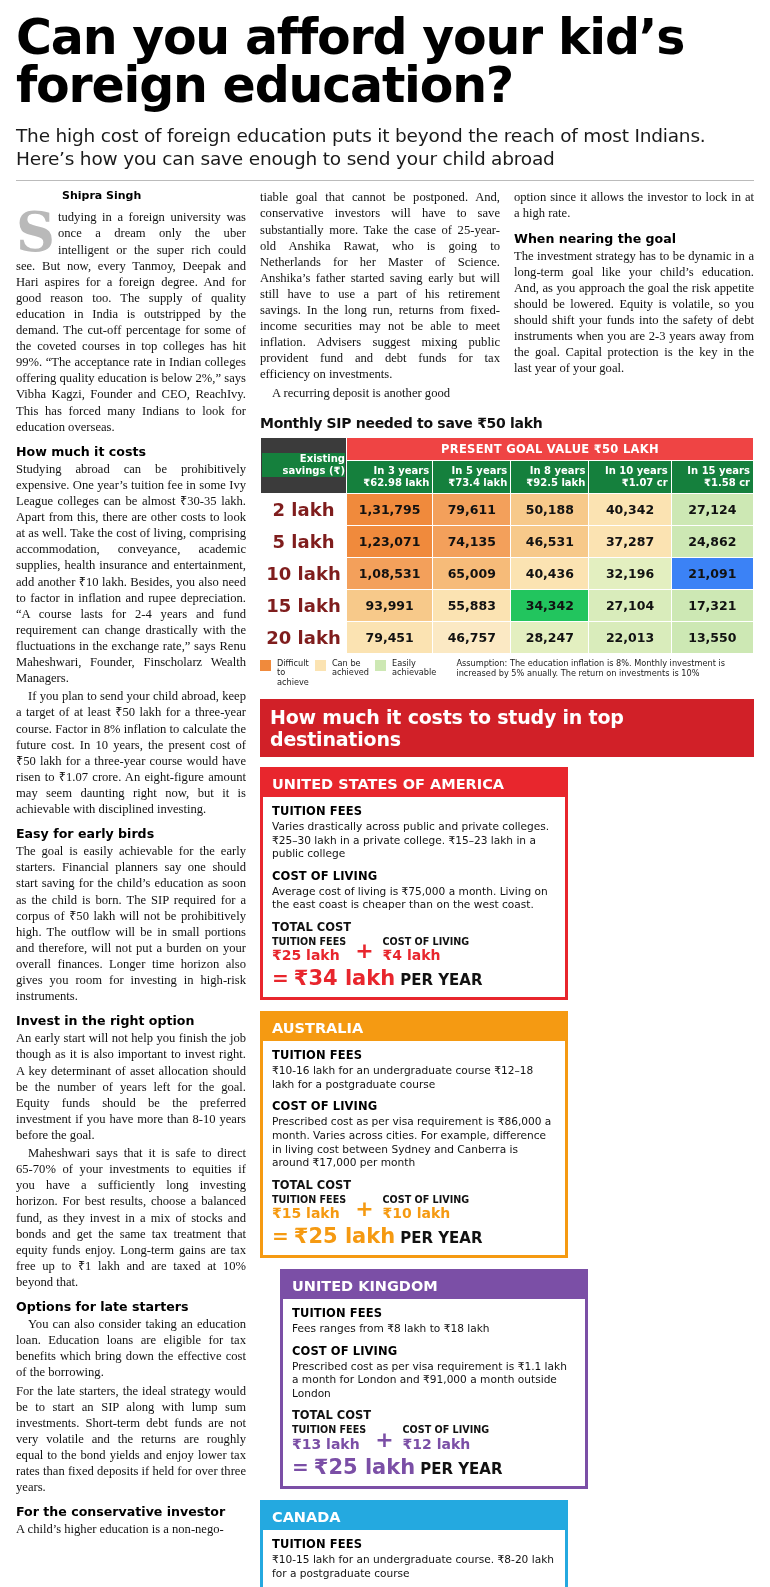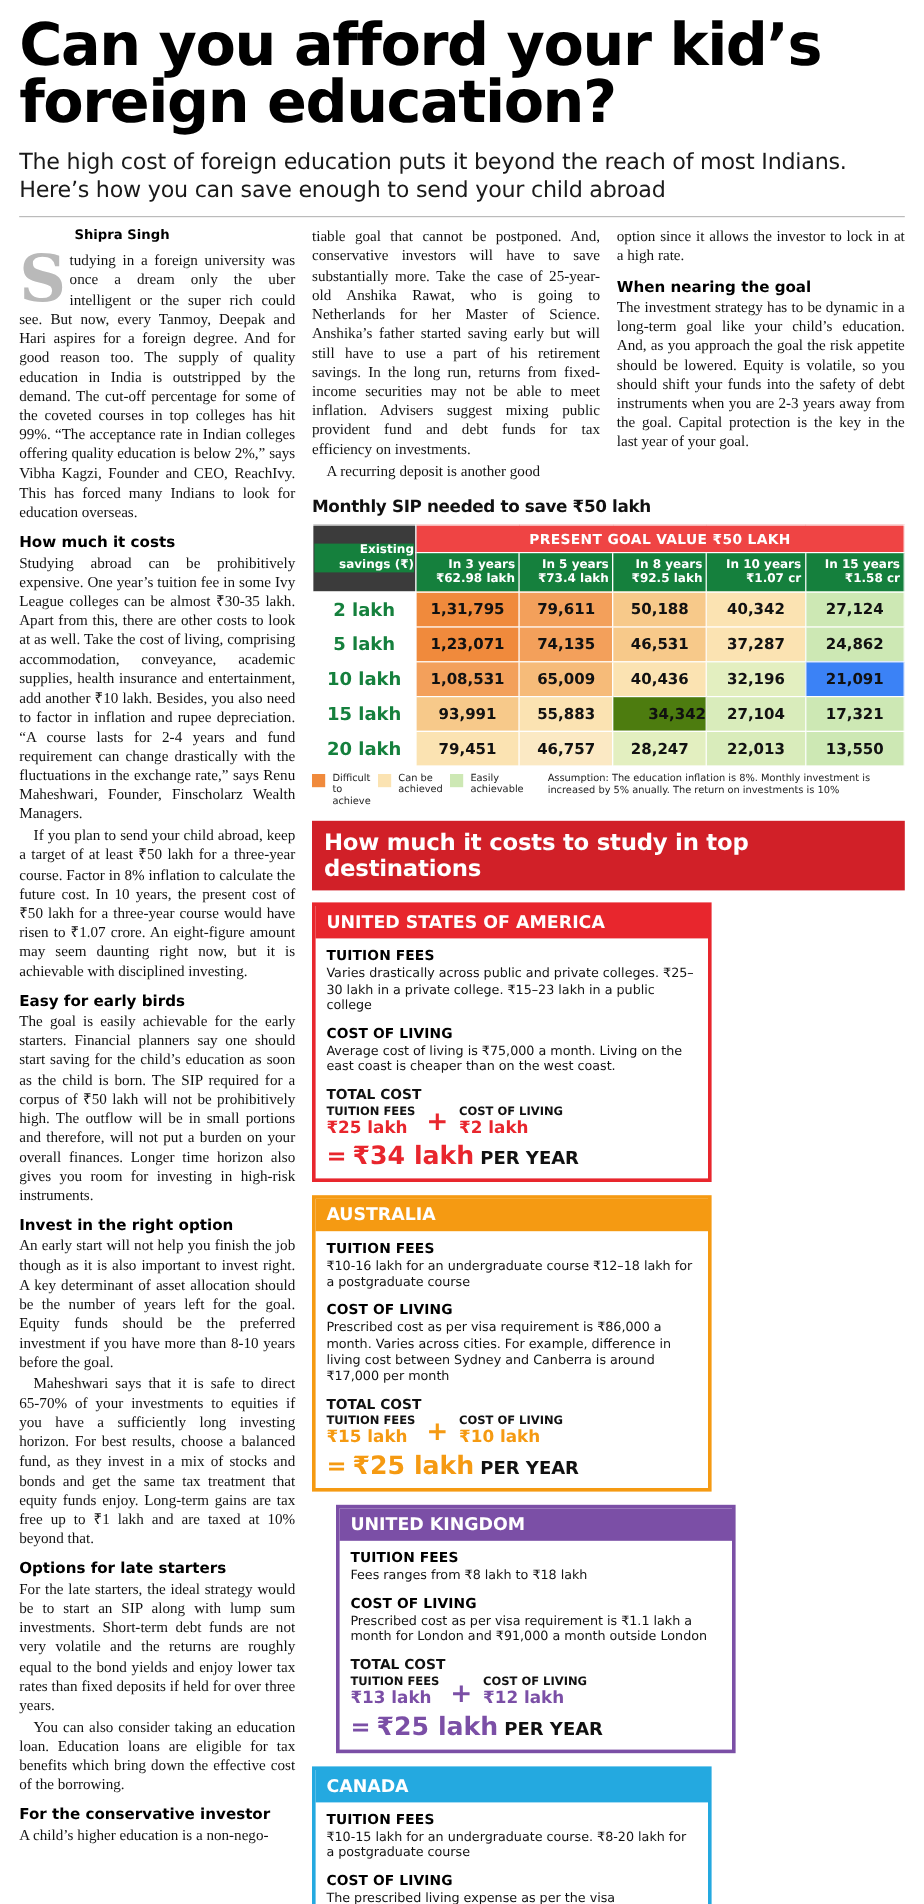--- a/index.html
+++ b/index.html
@@ -86,38 +86,38 @@
     background: #ef4444; color: #fff; font-size: 11.5px; font-weight: bold;
     text-align: center; padding: 4px 0; letter-spacing: .3px;
   }
   .sip-head-blank { background: #3b3b3b; }
   .sip-subhead {
     background: #15803d; color: #fff; font-size: 10px; font-weight: bold;
     text-align: right; padding: 4px 3px; line-height: 1.2;
   }
   .sip-subhead .muted { font-weight: bold; display: block; }
   td.rowlabel {
-    background: #ffffff; font-weight: bold; font-size: 15px; text-align: center;
-    padding: 5px 0; color: #15803d; border-color:#fff;
+    background: #ffffff; font-weight: bold; font-size: 18px; text-align: center;
+    padding: 5px 0; color: #7f1d1d; border-color:#fff;
   }
   td.val { text-align: center; font-size: 12.5px; font-weight: bold; padding: 5px 0; color: #111; }
   .legend { display: flex; align-items: flex-start; gap: 6px; margin-top: 5px; font-family: "DejaVu Sans", sans-serif; }
   .legend .sw { width: 11px; height: 11px; margin-top: 1px; flex: 0 0 auto; }
   .legend .lab { font-size: 8.2px; line-height: 1.15; width: 52px; color:#222; }
   .legend .assume { font-size: 8.2px; line-height: 1.2; margin-left: 14px; color:#222; }
 
   
   .dest-banner {
     background: #d12028; color: #fff; font-family: "DejaVu Sans", sans-serif;
     font-weight: bold; font-size: 19px; padding: 7px 10px; margin: 12px 0 10px 0;
     letter-spacing: -0.2px;
   }
   .dest-grid { display: flex; flex-wrap: wrap; gap: 11px; }
   .card {
-    width: 333px; border: 3px solid #000; padding: 0 0 8px 0; background: #fff;
+    width: 308px; border: 3px solid #000; padding: 0 0 8px 0; background: #fff;
     font-family: "DejaVu Sans", sans-serif;
   }
   .card .cname {
     font-weight: bold; font-size: 14.5px; padding: 6px 9px 5px 9px; color: #fff;
   }
   .card .cbody { padding: 7px 9px 0 9px; }
   .card h4 {
     font-size: 11.5px; font-weight: bold; margin: 0 0 2px 0; color: #000;
     letter-spacing: .1px;
   }
@@ -159,22 +159,22 @@
       <p class="body"><span class="dropcap">S</span><span>tudying in a foreign university was once a dream only the uber intelligent or the super rich could see. But now, every Tanmoy, Deepak and Hari aspires for a foreign degree. And for good reason too. The supply of quality education in India is outstripped by the demand. The cut-off percentage for some of the coveted courses in top colleges has hit 99%. “The acceptance rate in Indian colleges offering quality education is below 2%,” says Vibha Kagzi, Founder and CEO, ReachIvy. This has  forced many Indians to look for education overseas.</span></p>
       <h3 class="sub">How much it costs</h3>
       <p class="body">Studying abroad can be prohibitively expensive. One year’s tuition fee in some Ivy League colleges can be almost ₹30-35 lakh. Apart from this, there are other costs to look at as well. Take the cost of living, comprising accommodation, conveyance, academic supplies, health insurance and entertainment, add another ₹10 lakh. Besides, you also need to factor in inflation and rupee depreciation. “A course lasts for 2-4 years and fund requirement can change drastically with the fluctuations in the exchange rate,” says Renu Maheshwari, Founder, Finscholarz Wealth Managers.</p>
       <p class="body indent">If you plan to send your child abroad, keep a target of at least ₹50 lakh for a three-year course. Factor in 8% inflation to calculate the future cost. In 10 years, the present cost of ₹50 lakh for a three-year course would have risen to ₹1.07 crore. An eight-figure amount may seem daunting right now, but it is achievable with disciplined investing.</p>
       <h3 class="sub">Easy for early birds</h3>
       <p class="body">The goal is easily achievable for the early starters. Financial planners say one should start saving for the child’s education as soon as the child is born. The SIP required for a corpus of ₹50 lakh will not be prohibitively high. The outflow will be in small portions and therefore, will not put a burden on your overall finances. Longer time horizon also gives you room for investing in high-risk instruments.</p>
       <h3 class="sub">Invest in the right option</h3>
       <p class="body">An early start will not help you finish the job though as it is also important to invest right. A key determinant of asset allocation should be the number of  years left for the goal. Equity funds should be the preferred investment if  you have more than 8-10 years before the goal.</p>
       <p class="body indent">Maheshwari says that it is safe to direct 65-70% of your investments to equities if you have a sufficiently long investing horizon. For best results, choose a balanced fund, as they invest in a mix of stocks and bonds and get the same tax treatment that equity funds enjoy. Long-term gains are tax free up to ₹1 lakh and are taxed at 10% beyond that.</p>
       <h3 class="sub">Options for late starters</h3>
+      <p class="body indent">You can also consider taking an education loan. Education loans are eligible for tax benefits which bring down the effective cost of the borrowing.</p>
       <p class="body">For the late starters, the ideal strategy would be to start an SIP along with lump sum investments. Short-term debt funds are not very volatile and the returns are roughly equal to the bond yields and enjoy lower tax rates than fixed deposits if held for over three years.</p>
-      <p class="body indent">You can also consider taking an education loan. Education loans are eligible for tax benefits which bring down the effective cost of the borrowing.</p>
       <h3 class="sub">For the conservative investor</h3>
       <p class="body">A child’s higher education is a non-nego-</p>
     </div>
 
     <div class="col" style="width:494px">
       <div style="display:flex; gap:14px;">
         <div style="width:240px">
           <p class="body">tiable goal that cannot be postponed. And, conservative investors will have to save substantially more. Take the case of 25-year-old Anshika Rawat, who is going to Netherlands for her Master of  Science. Anshika’s father started saving early but will still have to use a part of  his retirement savings. In the long run, returns from fixed-income securities may not be able to meet inflation. Advisers suggest mixing public provident fund and debt funds for tax efficiency on investments.</p>
           <p class="body indent">A recurring deposit is another good</p>
         </div>
@@ -228,21 +228,21 @@
                 <td class="val" style="background: rgb(243, 160, 91);">1,08,531</td>
                 <td class="val" style="background: rgb(246, 187, 121);">65,009</td>
                 <td class="val" style="background: rgb(251, 227, 178);">40,436</td>
                 <td class="val" style="background: rgb(227, 239, 192);">32,196</td>
                 <td class="val" style="background: #3b82f6;">21,091</td>
               </tr>
               <tr>
                 <td class="rowlabel">15 lakh</td>
                 <td class="val" style="background: rgb(247, 201, 138);">93,991</td>
                 <td class="val" style="background: rgb(251, 227, 178);">55,883</td>
-                <td class="val" style="background: #4d7c0f; text-align: right;">34,342</td>
+                <td class="val" style="background: #22c55e;">34,342</td>
                 <td class="val" style="background: rgb(217, 236, 187);">27,104</td>
                 <td class="val" style="background: rgb(205, 232, 180);">17,321</td>
               </tr>
               <tr>
                 <td class="rowlabel">20 lakh</td>
                 <td class="val" style="background: rgb(251, 227, 178);">79,451</td>
                 <td class="val" style="background: rgb(251, 233, 196);">46,757</td>
                 <td class="val" style="background: rgb(227, 239, 192);">28,247</td>
                 <td class="val" style="background: rgb(217, 236, 187);">22,013</td>
                 <td class="val" style="background: rgb(205, 232, 180);">13,550</td>
@@ -271,21 +271,21 @@
               <p>Average cost of living is ₹75,000 a month. Living on the east coast is cheaper than on the west coast.</p>
               <div class="totals-label">TOTAL COST</div>
               <div class="totrow">
                 <div class="totcell">
                   <div class="cap">TUITION FEES</div>
                   <div class="amt">₹25 lakh</div>
                 </div>
                 <div class="plus">+</div>
                 <div class="totcell">
                   <div class="cap">COST OF LIVING</div>
-                  <div class="amt">₹2 lakh</div>
+                  <div class="amt">₹4 lakh</div>
                 </div>
               </div>
               <div class="sumrow">
                 <div class="eq">=</div>
                 <div class="sumamt">₹34 lakh</div>
                 <div class="peryear">PER YEAR</div>
               </div>
             </div>
           </div>
           <div class="card c-aus">

